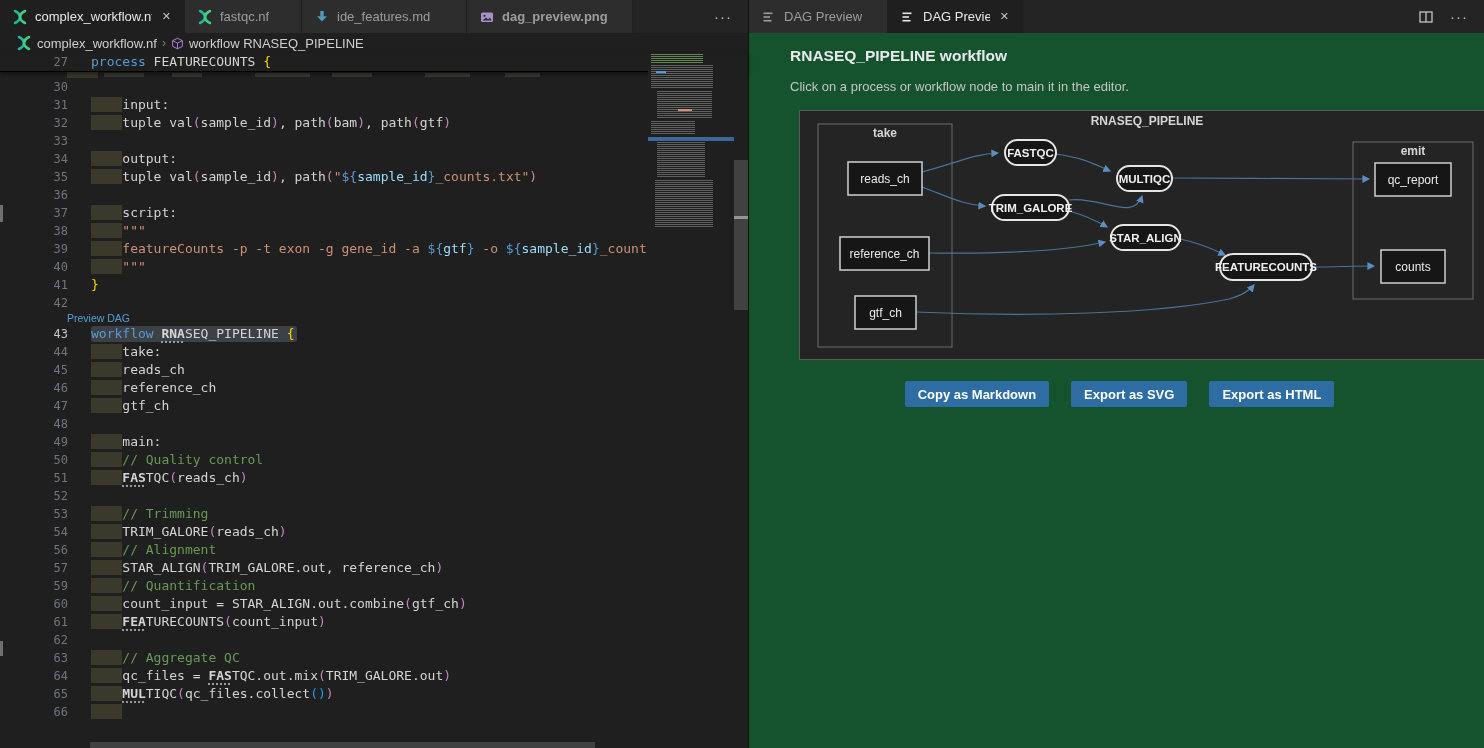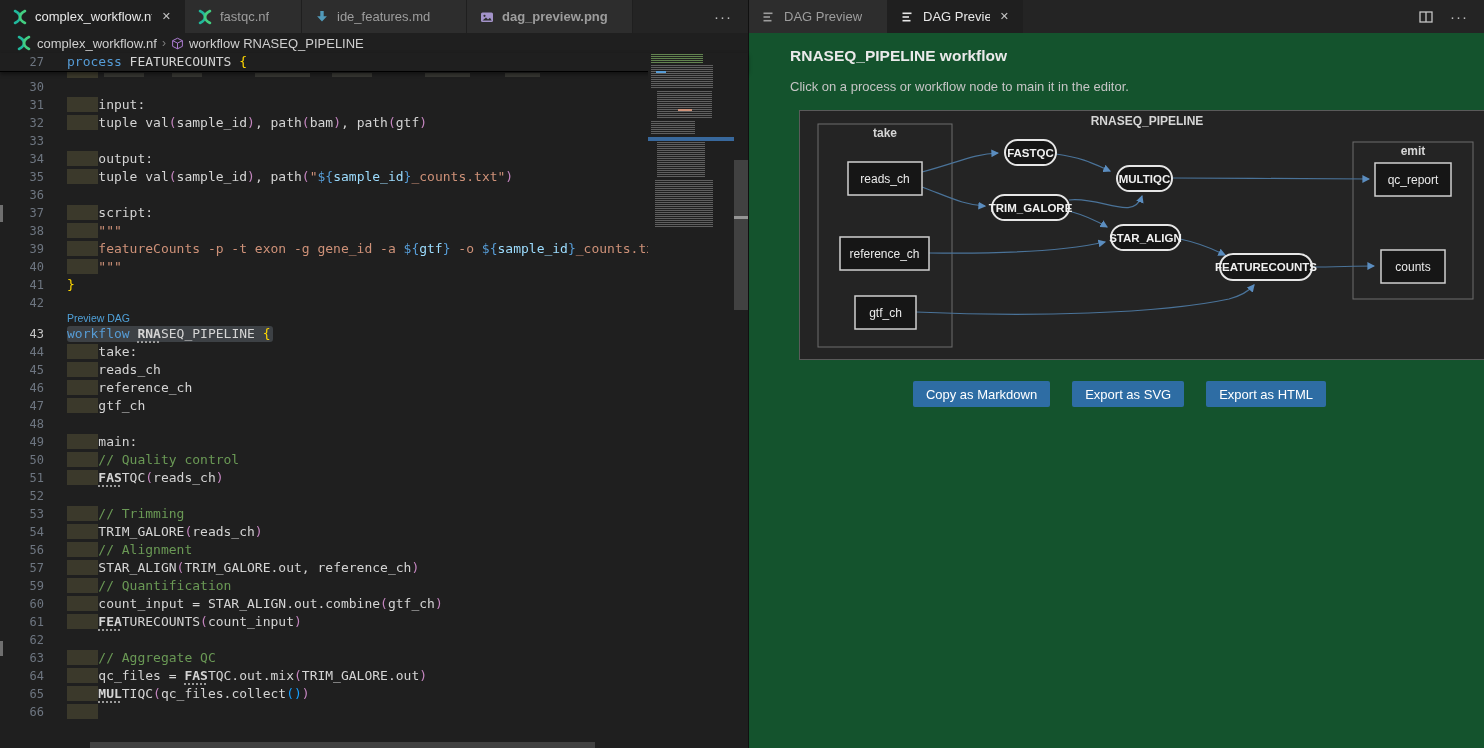--- a/index.html
+++ b/index.html
@@ -21,21 +21,21 @@
   .ellipsis{font-size:15px;letter-spacing:1px;color:#bdbdbd;cursor:pointer;line-height:1;}
   .icon16{width:16px;height:16px;flex:none;display:block;}
   
   .breadcrumbs{position:absolute;top:33px;left:0;right:0;height:20px;background:#1f1f1f;
                display:flex;align-items:center;gap:5px;padding-left:16px;font-size:13px;color:#cfcfcf;}
   .crumb{display:flex;align-items:center;gap:5px;cursor:pointer;}
   .crumb-sep{color:#7e7e7e;font-size:12px;}
   
   .editor{position:absolute;top:53px;left:0;width:748px;height:695px;background:#1f1f1f;
           font-family:"DejaVu Sans Mono",monospace;font-size:13px;}
-  .row{display:flex;height:18px;line-height:18px;white-space:pre;}
+  .row{display:flex;height:18px;line-height:18px;white-space:pre;padding-left:24px;}
   .row .num{width:44px;text-align:right;color:#6e7681;font-size:12px;flex:none;user-select:none;}
   .row .num.active{color:#c6c6c6;}
   .row .code{margin-left:23px;}
   .sticky{position:relative;background:#1f1f1f;border-bottom:1px solid #000;box-shadow:0 2px 4px rgba(0,0,0,.45);z-index:3;}
   .partial{position:relative;height:6px;overflow:hidden;}
   .pblock{position:absolute;top:1px;height:4px;background:#3b3b36;opacity:.85;}
   .pind{position:absolute;top:0;left:67px;width:31px;height:6px;background:#3b392b;}
   .lens-row{height:13px;line-height:13px;padding-left:67px;font-family:"Liberation Sans",sans-serif;
             font-size:10.5px;color:#4fa0d8;cursor:pointer;}
   .seg.kw{color:#569cd6;} .seg.fg{color:#d4d4d4;} .seg.str{color:#ce9178;}
@@ -56,21 +56,21 @@
   .hscroll{position:absolute;left:0;bottom:0;width:748px;height:6px;z-index:5;}
   .hthumb{position:absolute;left:90px;width:505px;height:6px;background:rgba(121,121,121,.38);cursor:pointer;}
   .edgemark{position:absolute;left:0;width:3px;background:#6f6f6f;z-index:6;}
   
   .rpanel{position:absolute;top:33px;left:0;right:0;bottom:0;background:#14532d;}
   .rtitle{position:absolute;left:41px;top:14px;font-size:15.5px;font-weight:bold;color:#eaeaea;}
   .rsub{position:absolute;left:41px;top:46px;font-size:13px;color:#c5c5c5;}
   .dagwrap{position:absolute;left:22px;top:77px;width:697px;height:250px;padding-left:28px;}
   .btnrow{position:absolute;left:22px;top:348px;width:697px;display:flex;justify-content:center;gap:22px;}
   .btn{background:#2e6da4;color:#fff;border:none;border-radius:2px;height:26px;padding:0 13px;
-       font-family:"Liberation Sans",sans-serif;font-size:13px;cursor:pointer;}
+       font-family:"Liberation Sans",sans-serif;font-size:13px;cursor:pointer;font-weight:bold;}
   svg text{font-family:"Liberation Sans",sans-serif;}
   .dag-node{cursor:pointer;}
 </style>
 </head>
 <body>
 
 <div class="window">
 
   <div class="group left-group">
     <div class="tabbar">

